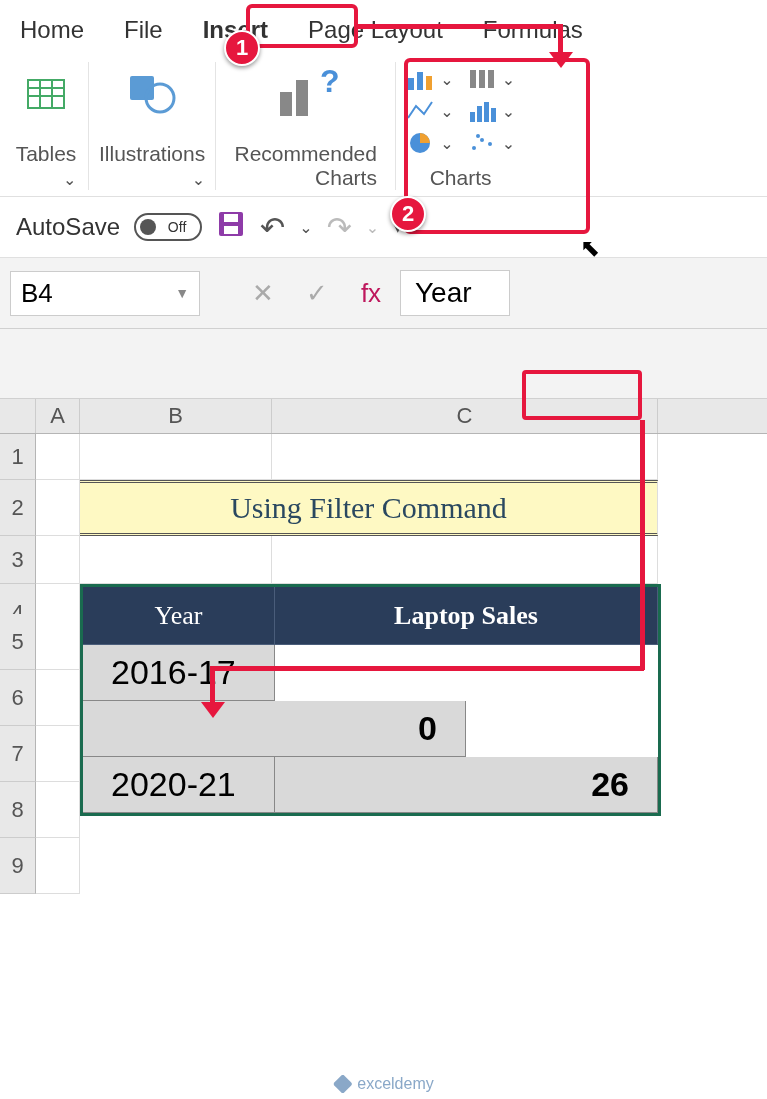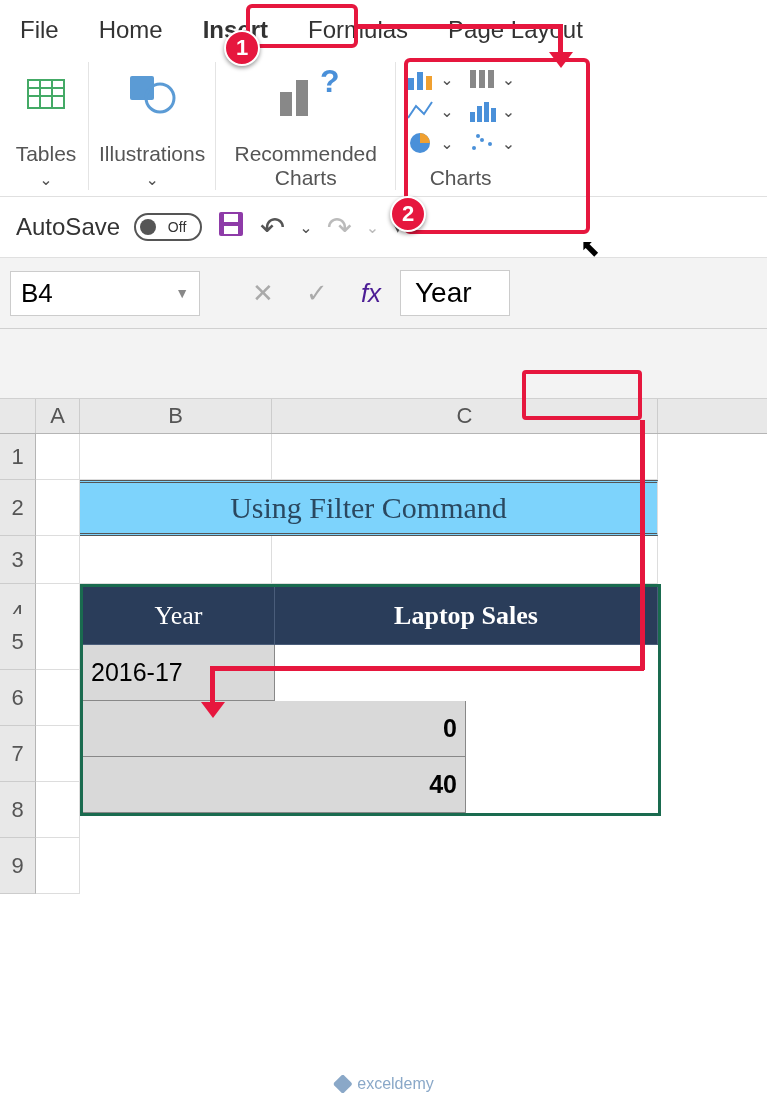--- a/index.html
+++ b/index.html
@@ -7,21 +7,21 @@
 
 
 .ribbon-tabs { display: flex; padding: 8px 0 0 0; background: #fff; font-size: 24px; color: #333; }
 .ribbon-tab { padding: 8px 20px; cursor: pointer; position: relative; }
 .ribbon-tab.active { font-weight: bold; }
 
 
 .ribbon-body { display: flex; background: #fff; border-bottom: 1px solid #e0e0e0; padding: 10px 4px 6px 4px; align-items: stretch; }
 .ribbon-group { display: flex; flex-direction: column; align-items: center; justify-content: space-between; padding: 0 10px; border-right: 1px solid #e4e4e4; position: relative; }
 .ribbon-group:last-child { border-right: none; }
-.ribbon-group-label { font-size: 21px; color: #555; margin-top: 6px; text-align: center; line-height: 1.15; }
+.ribbon-group-label { font-size: 21px; color: #555; margin-top: 6px; text-align: right; line-height: 1.15; }
 .ribbon-btn { display: flex; flex-direction: column; align-items: center; justify-content: center; cursor: pointer; padding: 4px; }
 .big-icon { width: 56px; height: 56px; display: flex; align-items: center; justify-content: center; }
 .chevron { font-size: 16px; color: #555; }
 
 .mini-charts { display: grid; grid-template-columns: repeat(2, 1fr); grid-template-rows: repeat(3, 1fr); gap: 6px 14px; padding: 4px 0; }
 .mini-chart { display: flex; align-items: center; gap: 4px; }
 
 
 .qat { display: flex; align-items: center; gap: 14px; padding: 12px 16px; background: #fff; border-bottom: 1px solid #e0e0e0; font-size: 24px; color: #333; }
 .autosave-toggle { display: inline-flex; align-items: center; justify-content: center; border: 2px solid #555; border-radius: 14px; width: 68px; height: 28px; font-size: 15px; position: relative; }
@@ -53,47 +53,47 @@
 .cell.cA { width:44px; }
 .cell.cB { width:192px; }
 .cell.cC { width:386px;font-weight:bold; }
 
 .r1 { height:46px; }
 .r2 { height:56px; }
 .r3 { height:48px; }
 .r4 { height:58px; }
 .rd { height:56px; }
 
-.title-cell { background:#7dd3fc; border-top:3px double #555; border-bottom:3px double #555; font-family: "Comic Sans MS", cursive; font-size:30px; color:#2a4860; display:flex; align-items:center; justify-content:center; }
+.title-cell { background:#fef9c3; border-top:3px double #555; border-bottom:3px double #555; font-family: "Comic Sans MS", cursive; font-size:30px; color:#2a4860; display:flex; align-items:center; justify-content:center; }
 
 .table-outer { border:3px solid #1a6b4f; }
 .th-cell { background:#2a3d5a; color:#fff; font-family:"Comic Sans MS", cursive; font-size:26px; display:flex; align-items:center; justify-content:center; border-right:1px solid #4a5d7a; border-bottom:1px solid #4a5d7a; }
-.td-cell { background:#d9d9d9; font-size:25px; padding:0 8px; border-right:1px solid #888; border-bottom:1px solid #888; }
+.td-cell { background:#d9d9d9; font-size:34px; padding:0 28px; border-right:1px solid #888; border-bottom:1px solid #888; }
 .td-cell.num { justify-content:flex-end; }
 .td-cell.txt { justify-content:flex-start; }
 
 
 .anno-box { position:absolute; border:4px solid #e6173e; border-radius:6px; pointer-events:none; }
 .anno-badge { position:absolute; width:36px; height:36px; background:#e6173e; border:2px solid #fff; border-radius:50%; color:#fff; font-size:22px; font-weight:bold; display:flex; align-items:center; justify-content:center; box-shadow:0 2px 4px rgba(0,0,0,0.4); z-index:10; }
 .anno-line { position:absolute; background:#e6173e; z-index:5; }
 .anno-arrow { position:absolute; width:0; height:0; z-index:6; }
 
 .cursor { position:absolute; font-size:24px; color:#000; z-index:20; }
 
 .watermark { position:absolute; bottom:6px; left:50%; transform:translateX(-50%); font-size:16px; color:#8aa8c8; display:flex; align-items:center; gap:6px; }
 </style>
 </head>
 <body>
 
 <div class="ribbon-tabs">
+  <div class="ribbon-tab">Home</div>
   <div class="ribbon-tab">File</div>
-  <div class="ribbon-tab">Home</div>
   <div class="ribbon-tab active">Insert</div>
+  <div class="ribbon-tab">Page Layout</div>
   <div class="ribbon-tab">Formulas</div>
-  <div class="ribbon-tab">Page Layout</div>
 </div>
 
 <div class="ribbon-body">
   <div class="ribbon-group">
     <div class="ribbon-btn">
       <div class="big-icon">
         <svg width="44" height="44" viewBox="0 0 44 44">
             <rect x="4" y="8" width="36" height="28" fill="none" stroke="#4a6" stroke-width="2"></rect>
             <line x1="4" y1="16" x2="40" y2="16" stroke="#4a6" stroke-width="2"></line>
             <line x1="4" y1="24" x2="40" y2="24" stroke="#4a6" stroke-width="2"></line>
@@ -205,21 +205,21 @@
 </div>
 
 <div class="formula-bar">
   <div class="name-box">
       <span>B4</span>
       <span class="dd">▼</span>
     </div>
   <div style="width:30px"></div>
   <div class="fb-btn">✕</div>
   <div class="fb-btn">✓</div>
-  <div class="fb-btn" style="color:#4c1d95;font-style:italic">fx</div>
+  <div class="fb-btn" style="color:#be185d;">fx</div>
   <div class="fb-value">Year</div>
 </div>
 
 <div class="spacer"></div>
 
 <div class="sheet">
   <div class="col-headers">
     <div class="col-h rh"></div>
     <div class="col-h cA">A</div>
     <div class="col-h cB">B</div>
@@ -256,21 +256,22 @@
       </div>
       <div style="display:flex">
         <div class="cell td-cell txt cB rd">2016-17</div>
       </div>
       <div style="display:flex">
         <div class="cell td-cell num cC rd" style="width:383px">0</div>
       </div>
       <div style="display:flex">
       </div>
       <div style="display:flex">
-        <div class="cell td-cell num cC rd" style="width:383px">40</div>
+        <div class="cell td-cell txt cB rd">2020-21</div>
+        <div class="cell td-cell num cC rd" style="width:383px">26</div>
       </div>
     </div>
   </div>
 
   <div style="position:absolute; top:215px; left:0;">
     <div class="row-h rd">5</div>
     <div class="row-h rd">6</div>
     <div class="row-h rd">7</div>
     <div class="row-h rd">8</div>
     <div class="row-h rd">9</div>

